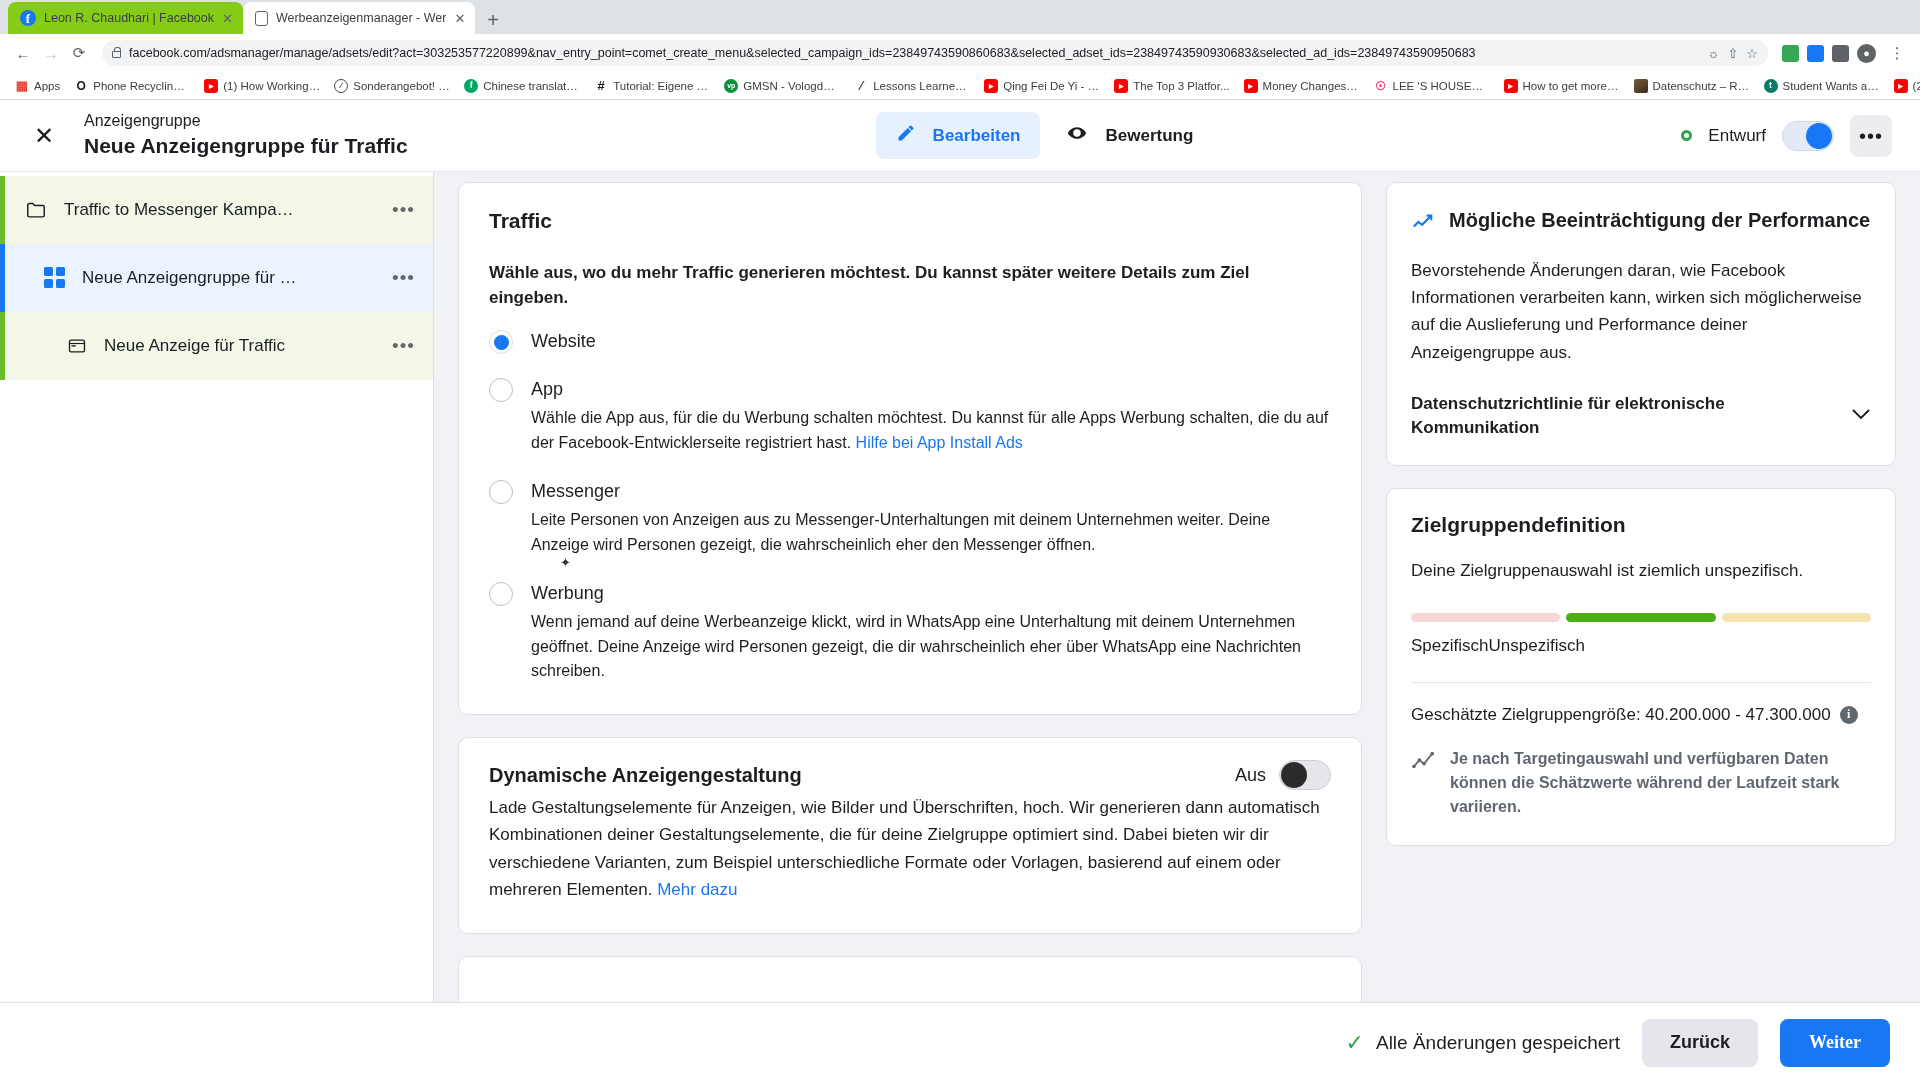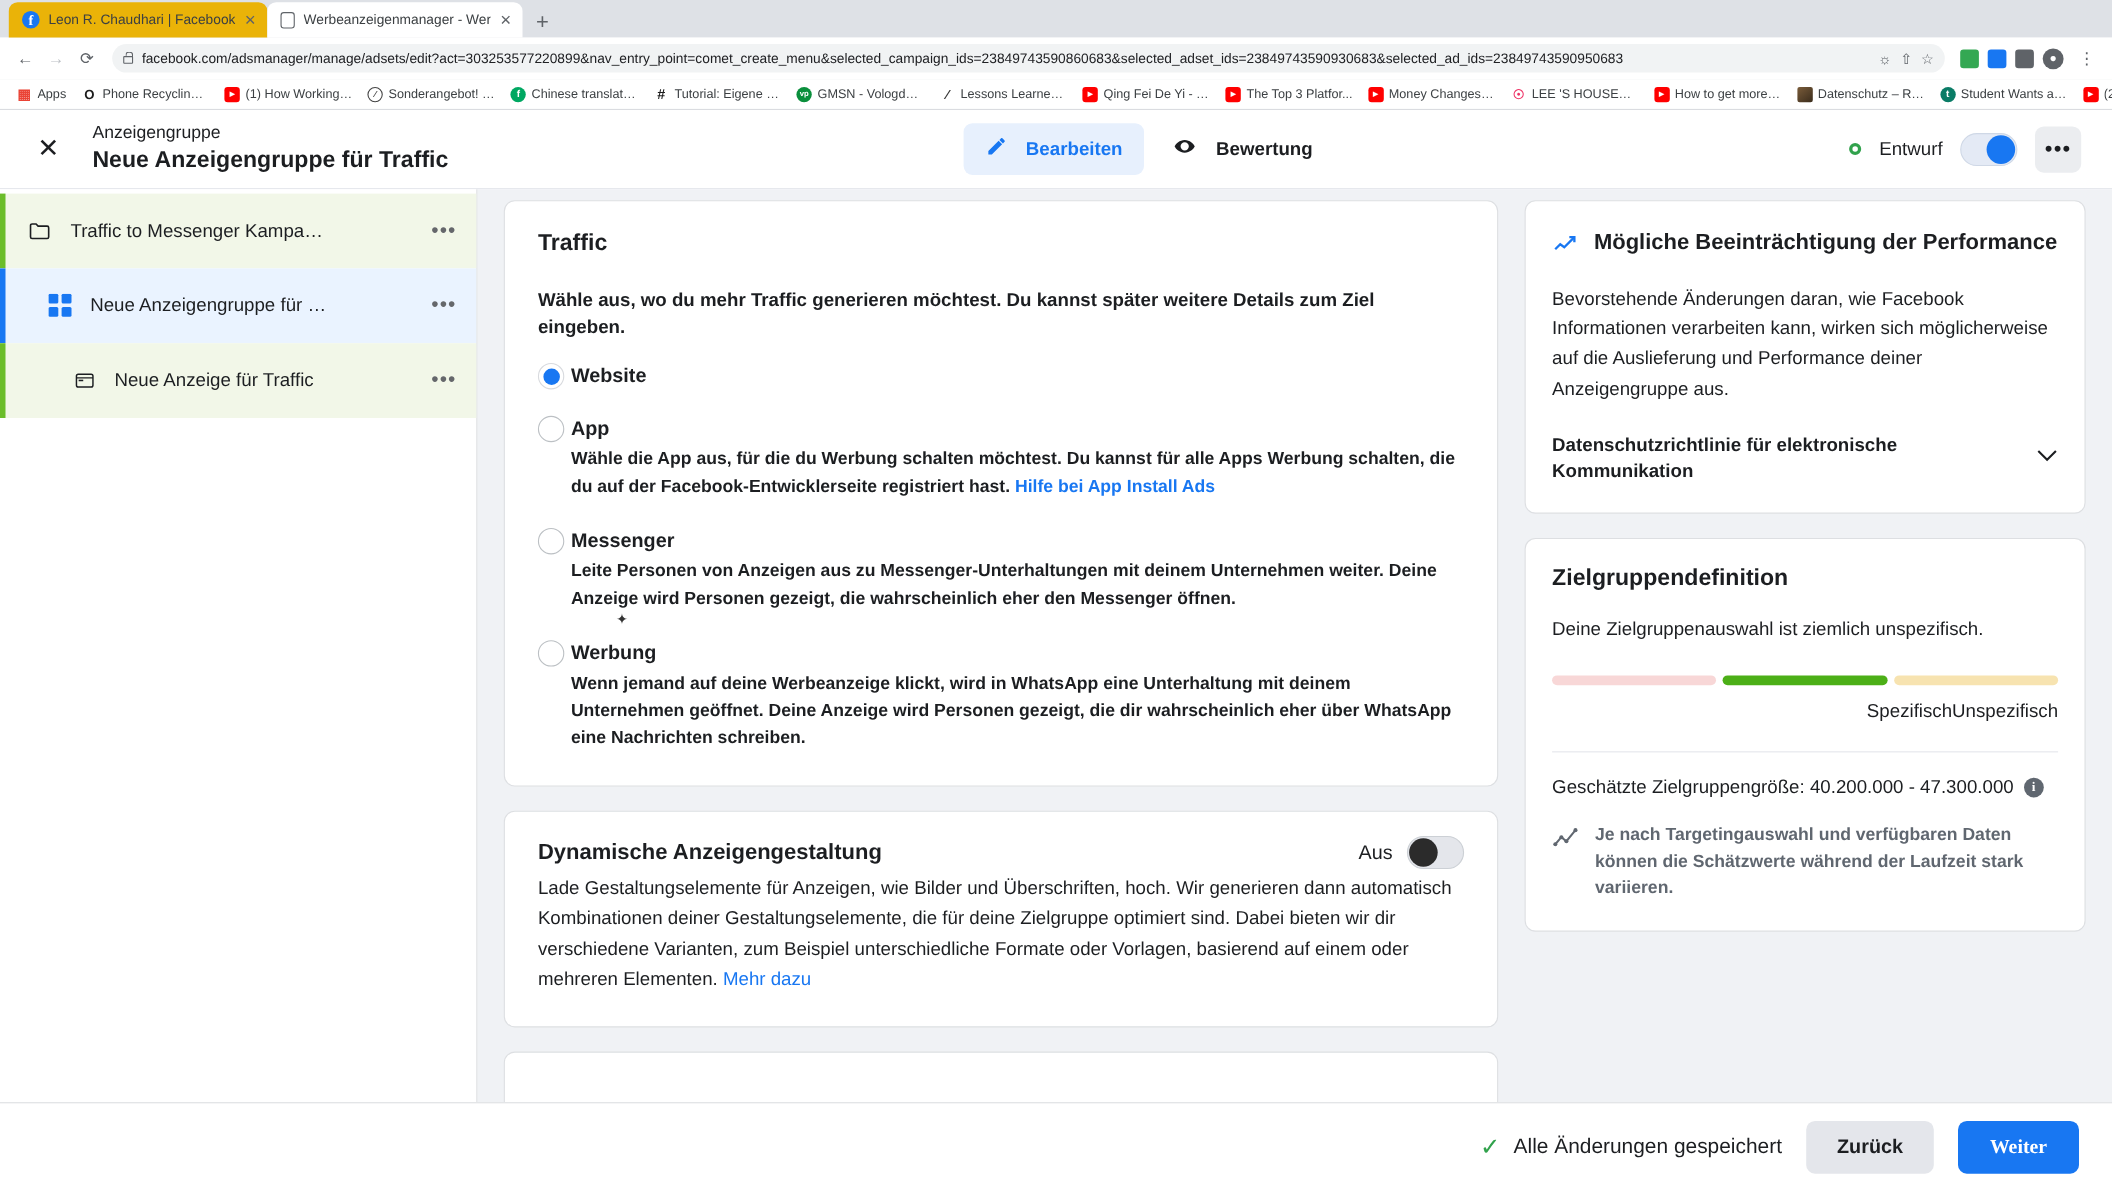--- a/index.html
+++ b/index.html
@@ -16,21 +16,21 @@
   .tabstrip {
     height: 34px; display: flex; align-items: flex-end;
     padding-left: 8px; background: #dee1e6;
   }
   .tab {
     height: 32px; display: flex; align-items: center; gap: 8px;
     padding: 0 10px 0 12px; border-radius: 8px 8px 0 0;
     font-size: 12px; color: #3c4043; max-width: 300px;
     position: relative;
   }
-  .tab.inactive { background: #eab308; }
+  .tab.inactive { background: #84cc16; }
   .tab.active { background: #ffffff; }
   .tab-favicon {
     width: 16px; height: 16px; flex: 0 0 16px;
     border-radius: 50%; display: flex; align-items: center; justify-content: center;
     font-size: 11px; font-weight: bold; color: #fff;
   }
   .fav-fb { background: #1877f2; }
   .fav-fb::after { content: "f"; font-family: "Liberation Serif", serif; font-size: 13px; line-height: 1; }
   .fav-ads {
     background: #ffffff; border: 1.5px solid #5f6368; border-radius: 3px;
@@ -188,21 +188,21 @@
     background: #fff; border: 1px solid #dddfe2; border-radius: 10px;
     padding: 26px 30px 30px 30px; margin-bottom: 22px;
   }
   .card-title { font-size: 21px; font-weight: bold; color: #1c1e21; }
   .card-sub {
     font-size: 17px; font-weight: bold; color: #1c1e21;
     line-height: 1.45; margin-top: 28px;
   }
 
   .radio-list { margin-top: 18px; }
-  .radio-row { display: flex; gap: 6px; margin-bottom: 22px; font-weight: bold; }
+  .radio-row { display: flex; gap: 18px; margin-bottom: 22px; }
   .radio-row:last-child { margin-bottom: 0; }
   .radio {
     width: 24px; height: 24px; border-radius: 50%;
     border: 1.5px solid #bcc0c4; background: #fff; flex: 0 0 24px; margin-top: 2px;
     display: flex; align-items: center; justify-content: center;
   }
   .radio.checked { border-color: #d8dade; }
   .radio.checked::after {
     content: ""; width: 15px; height: 15px; border-radius: 50%; background: #1877f2;
   }
@@ -238,21 +238,21 @@
     display: flex; align-items: center; justify-content: space-between;
     gap: 18px; margin-top: 26px;
   }
   .panel-collapse-label { font-size: 17px; font-weight: bold; color: #1c1e21; line-height: 1.4; }
   .chev { color: #1c1e21; font-size: 16px; flex: 0 0 auto; }
 
   .panel-title-2 { font-size: 21px; font-weight: bold; color: #1c1e21; }
   .meter { display: flex; gap: 6px; margin-top: 28px; }
   .meter-seg { height: 9px; border-radius: 5px; flex: 1 1 0; }
   .meter-labels {
-    display: flex; justify-content: flex-end;
+    display: flex; justify-content: flex-start;
     font-size: 17px; color: #1c1e21; margin-top: 14px;
   }
   .divider { height: 1px; background: #e4e6eb; margin: 26px 0 22px 0; }
   .est-row { display: flex; align-items: center; gap: 9px; font-size: 17px; color: #1c1e21; }
   .info-i {
     width: 18px; height: 18px; border-radius: 50%; background: #606770;
     color: #fff; font-size: 12px; font-weight: bold;
     display: flex; align-items: center; justify-content: center;
     font-family: "Liberation Serif", serif; flex: 0 0 auto;
   }

